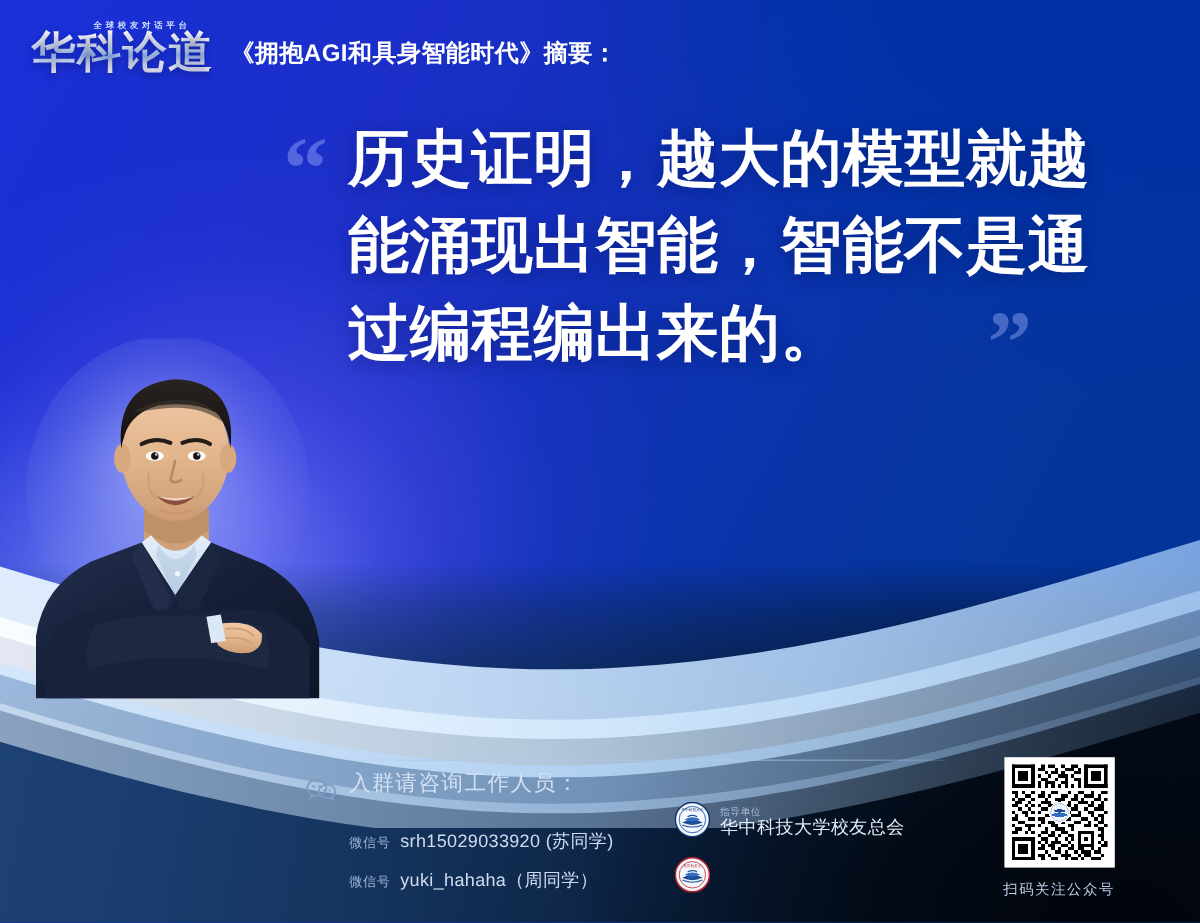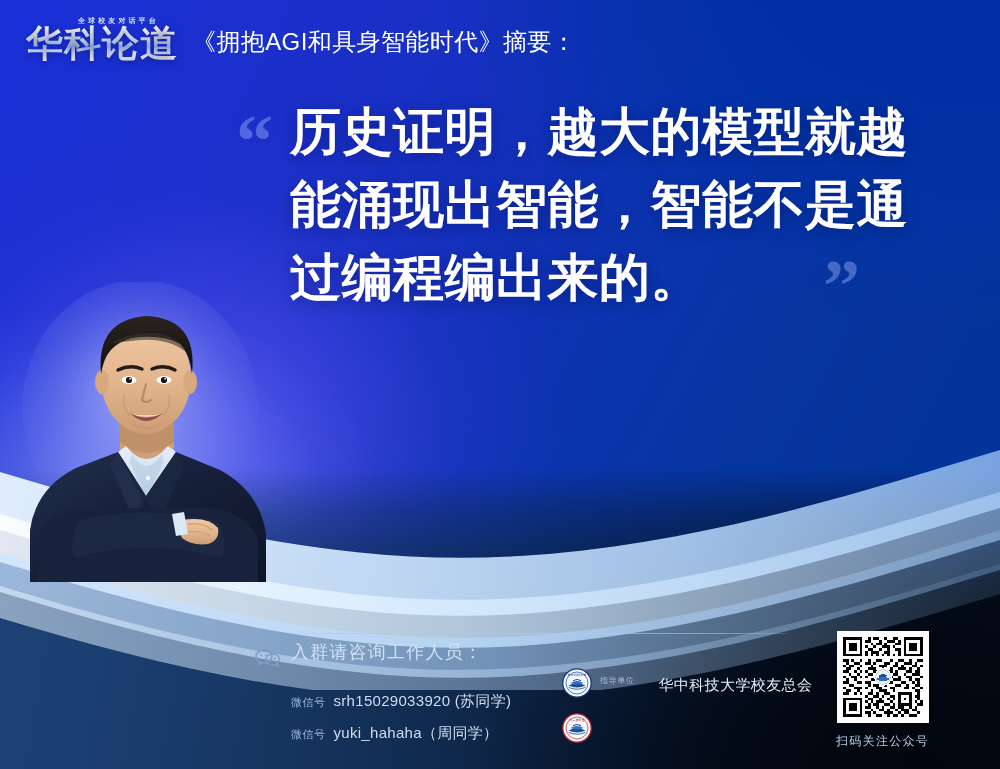--- a/index.html
+++ b/index.html
@@ -132,23 +132,23 @@
       #a9c8fb 58%, #e8f2ff 74%, #ffffff 100%);
     -webkit-background-clip: text;
             background-clip: text;
     color: transparent;
     -webkit-text-fill-color: transparent;
     white-space: nowrap;
     font-family: "DejaVu Sans", "Liberation Sans", sans-serif;
     text-shadow: 0 2px 6px rgba(0,10,60,0.35);
   }
   .header-title {
-    font-size: 24px;
+    font-size: 20px;
     color: #ffffff;
-    font-weight: 400;
+    font-weight: 700;
     letter-spacing: 0.4px;
     white-space: nowrap;
     padding-bottom: 4px;
   }
 
   
   .quote-wrap {
     position: absolute;
     left: 236px;
     top: 96px;
@@ -278,21 +278,21 @@
   .orgs {
     position: absolute;
     left: 562px;
     top: 668px;
     z-index: 26;
     display: flex;
     flex-direction: column;
     gap: 11px;
   }
   .org-row { display: flex; align-items: center; gap: 8px; }
-  .org-text { display: flex; flex-direction: row; line-height: 1.12; gap: 24px; }
+  .org-text { display: flex; flex-direction: column; line-height: 1.12; }
   .org-kind { font-size: 8px; color: #a9bedc; letter-spacing: 0.6px; }
   .org-name { font-size: 15px; color: #e2ebf8; letter-spacing: 0.4px; white-space: nowrap; }
 
   
   .qr-block {
     position: absolute;
     left: 836px;
     top: 631px;
     z-index: 26;
     display: flex;

